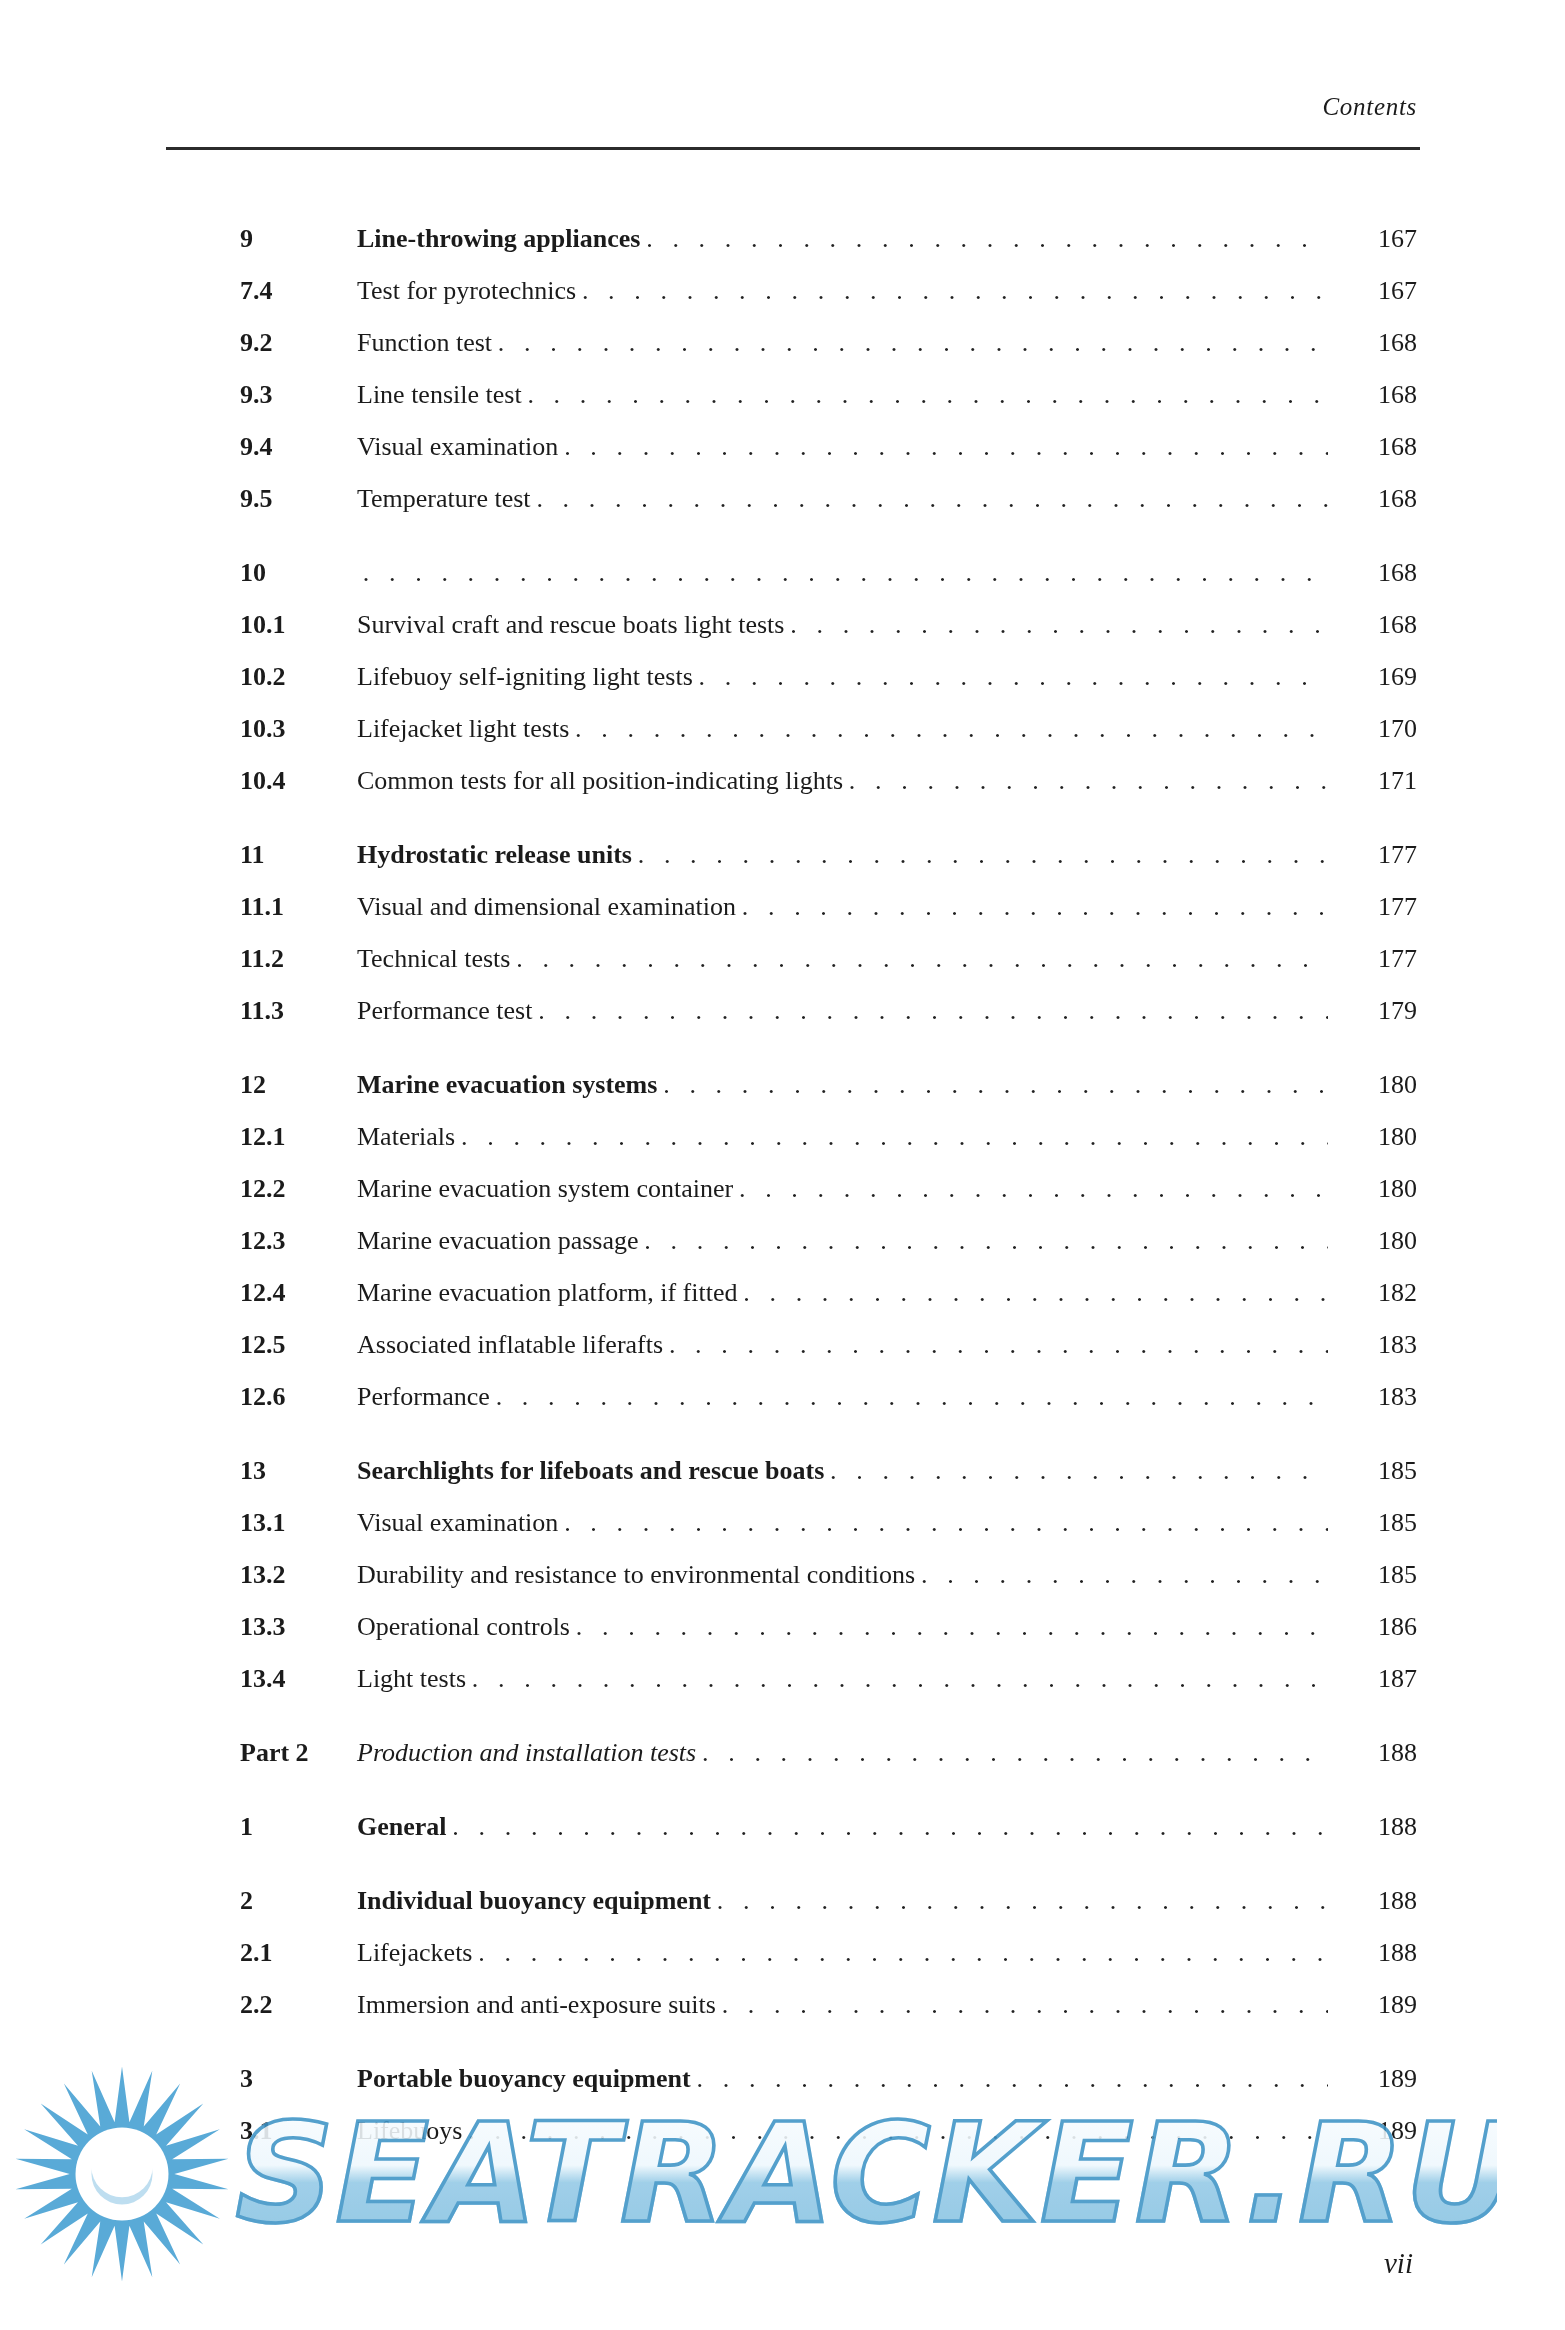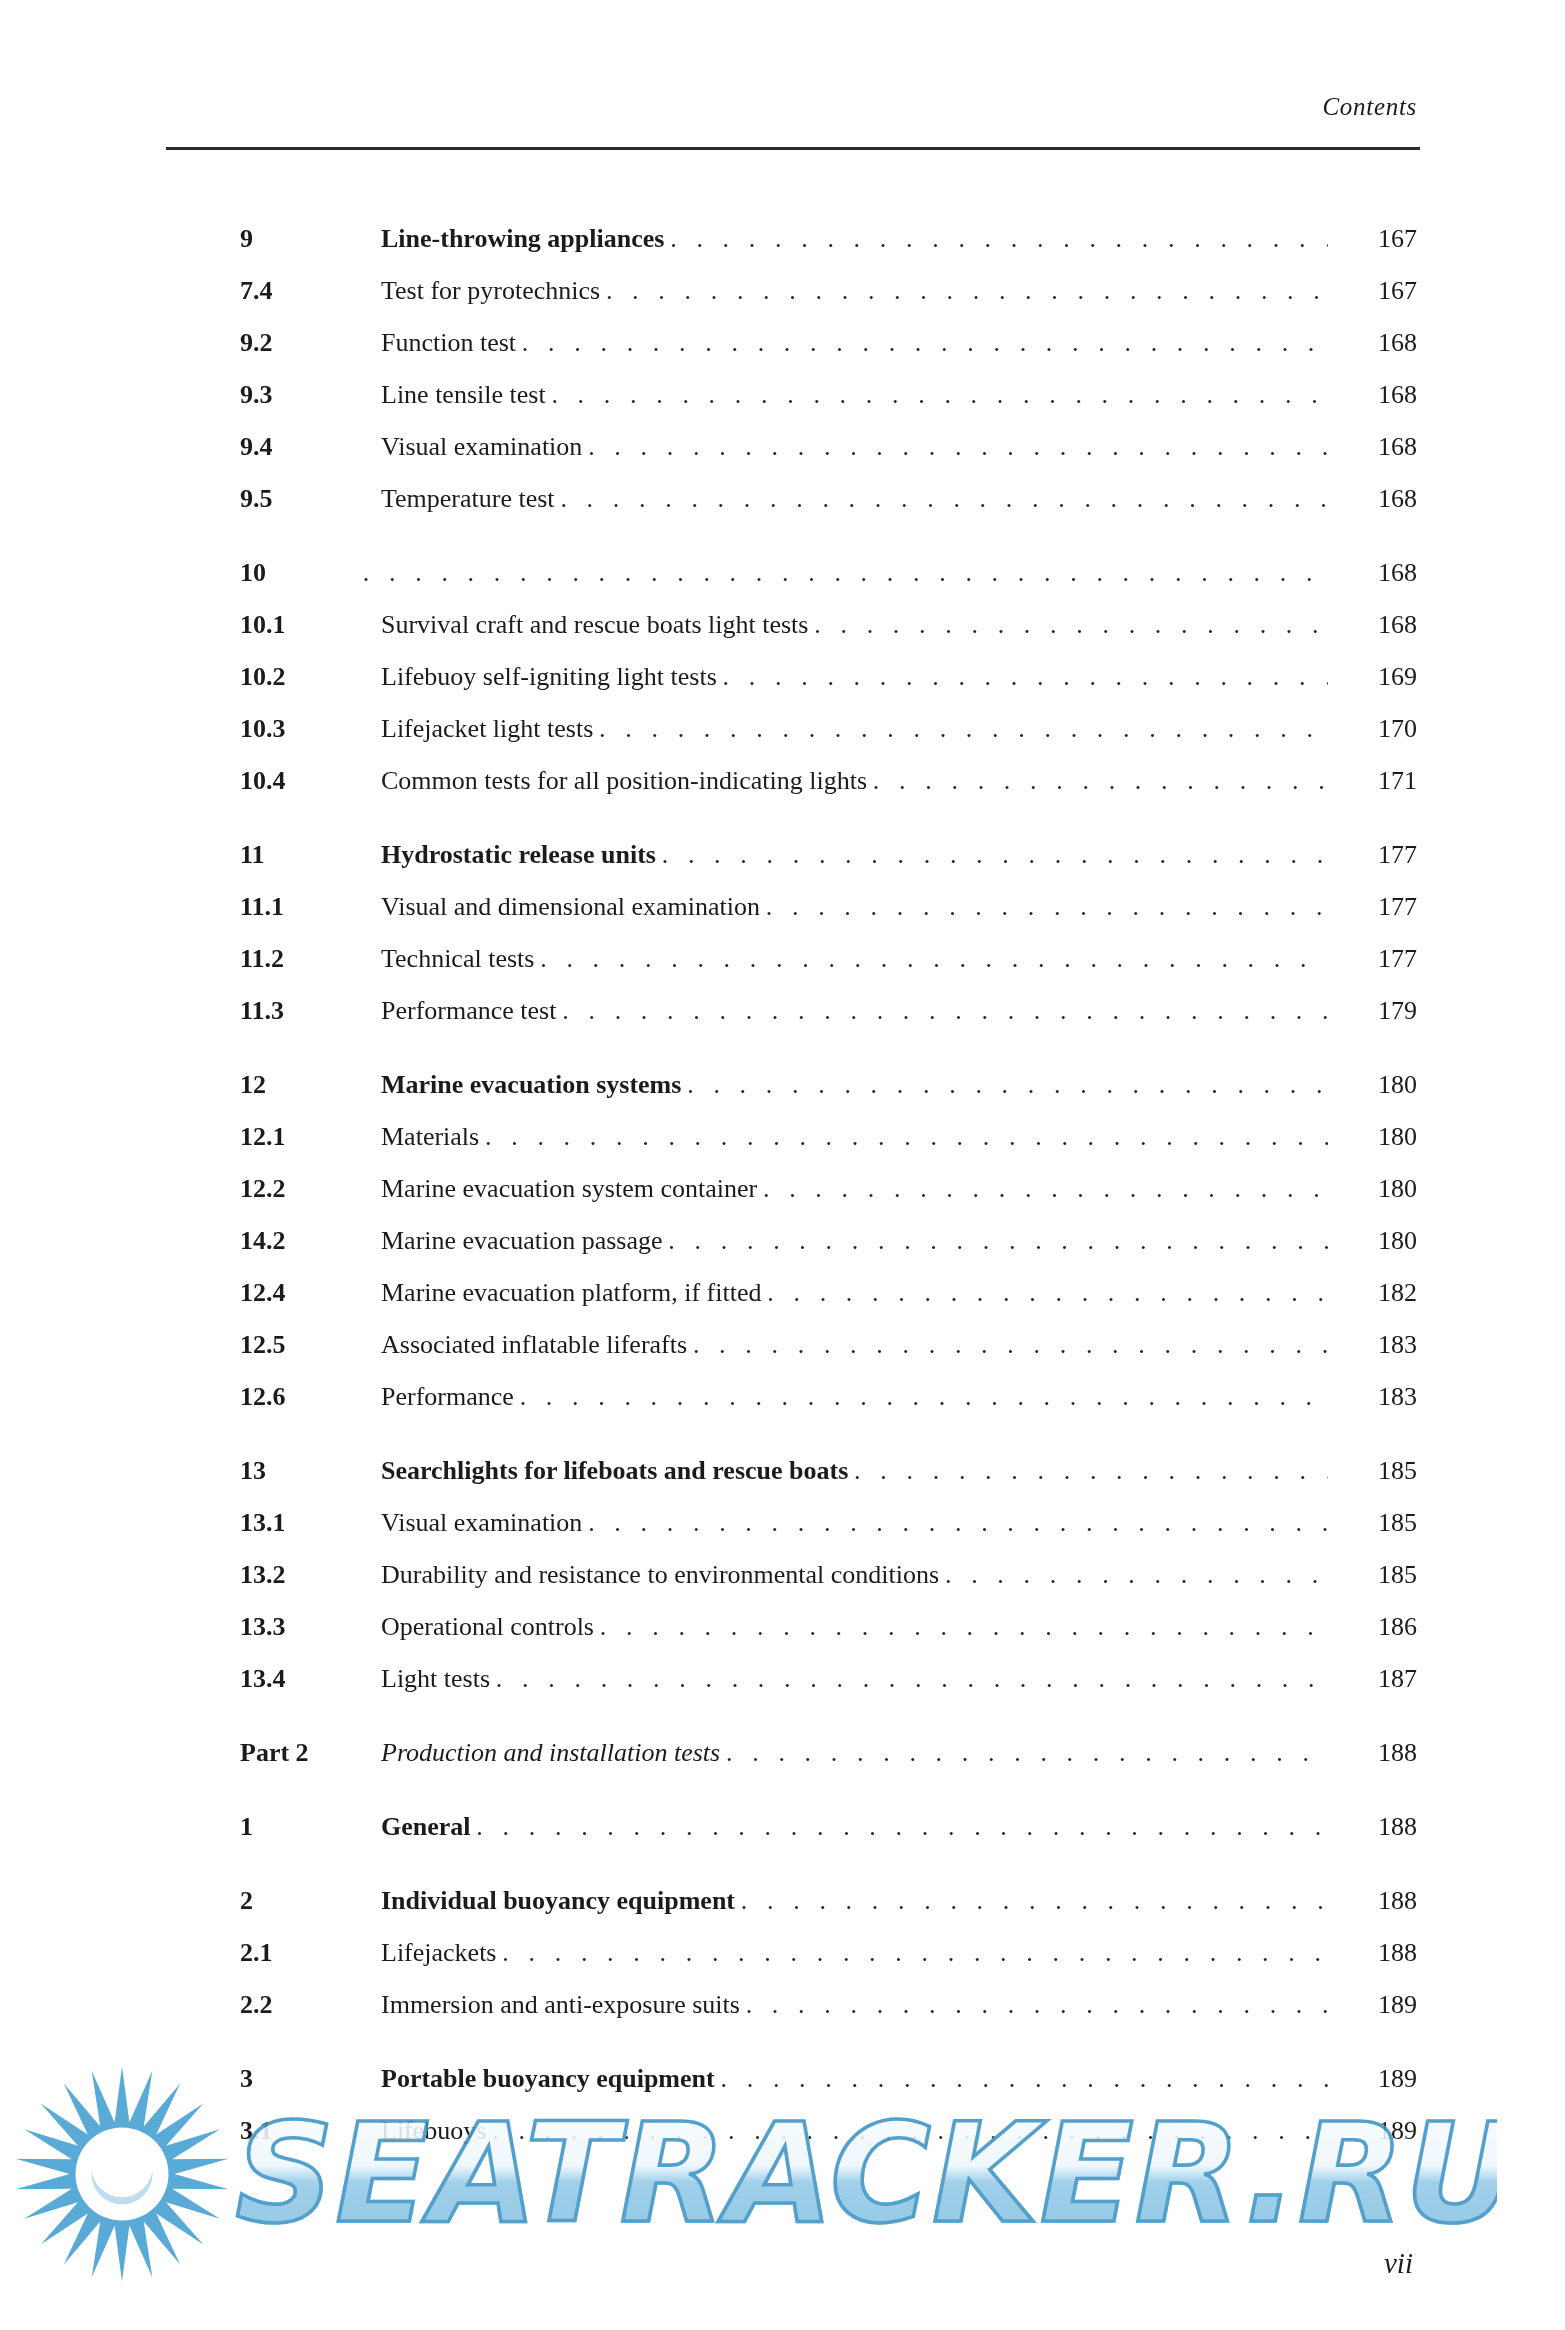--- a/index.html
+++ b/index.html
@@ -47,21 +47,21 @@
     font-size: 26px;
     white-space: nowrap;
   }
   .row.section:not(:first-child) { margin-top: 22px; }
   .row.section .title { font-weight: bold; }
   .row .num {
     flex: none;
     width: 117px;
     font-weight: bold;
   }
-  .row .title { flex: none; margin-left: 24px; }
+  .row .title { flex: none; }
   .row.italic-title .title { font-style: italic; font-weight: normal; }
   .row .dots {
     flex: 1 1 auto;
     overflow: hidden;
     margin: 0 16px 0 5.8px;
     letter-spacing: 6.6px;
     font-weight: normal;
     color: #222;
   }
   .row .pg {
@@ -223,21 +223,21 @@
     <span class="dots">. . . . . . . . . . . . . . . . . . . . . . . . . . . . . . . . . . . . . . . . . . . . . . . . . . . . . . . . . . . . . . . . . . . . . . . . . . . . . . . . . . . . . . . . . . . . . . . . . . . . . . . . . . . . . . . . . . . . . . . . . . . . . . . . . . . . . . . . . . . . . . . . . . . . . . </span>
     <span class="pg">180</span>
   </div>
       <div class="row">
     <span class="num">12.2</span>
     <span class="title">Marine evacuation system container</span>
     <span class="dots">. . . . . . . . . . . . . . . . . . . . . . . . . . . . . . . . . . . . . . . . . . . . . . . . . . . . . . . . . . . . . . . . . . . . . . . . . . . . . . . . . . . . . . . . . . . . . . . . . . . . . . . . . . . . . . . . . . . . . . . . . . . . . . . . . . . . . . . . . . . . . . . . . . . . . . </span>
     <span class="pg">180</span>
   </div>
       <div class="row">
-    <span class="num">14.2</span>
+    <span class="num">12.3</span>
     <span class="title">Marine evacuation passage</span>
     <span class="dots">. . . . . . . . . . . . . . . . . . . . . . . . . . . . . . . . . . . . . . . . . . . . . . . . . . . . . . . . . . . . . . . . . . . . . . . . . . . . . . . . . . . . . . . . . . . . . . . . . . . . . . . . . . . . . . . . . . . . . . . . . . . . . . . . . . . . . . . . . . . . . . . . . . . . . . </span>
     <span class="pg">180</span>
   </div>
       <div class="row">
     <span class="num">12.4</span>
     <span class="title">Marine evacuation platform, if fitted</span>
     <span class="dots">. . . . . . . . . . . . . . . . . . . . . . . . . . . . . . . . . . . . . . . . . . . . . . . . . . . . . . . . . . . . . . . . . . . . . . . . . . . . . . . . . . . . . . . . . . . . . . . . . . . . . . . . . . . . . . . . . . . . . . . . . . . . . . . . . . . . . . . . . . . . . . . . . . . . . . </span>
     <span class="pg">182</span>
   </div>

